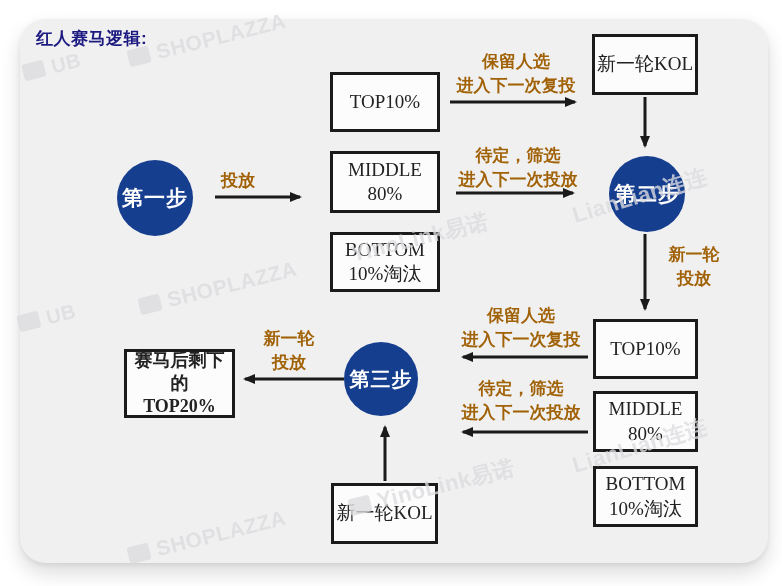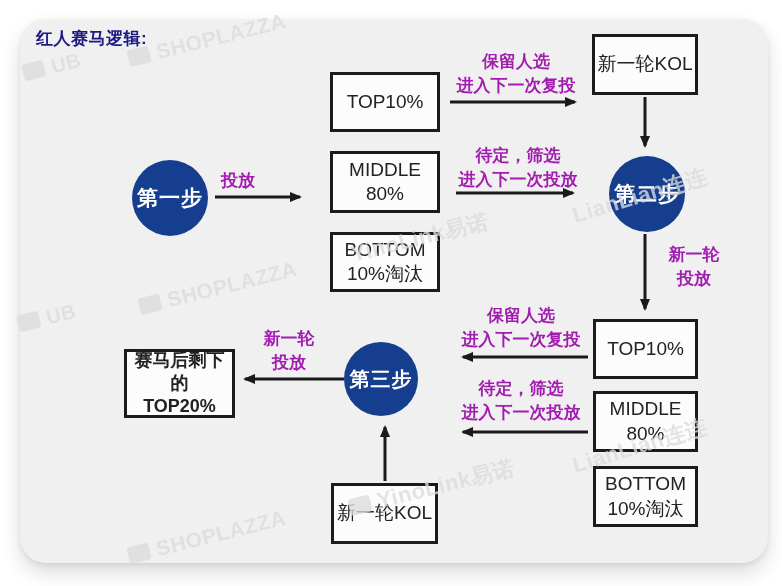--- a/index.html
+++ b/index.html
@@ -14,40 +14,40 @@
   }
   #title{
     position:absolute;left:36px;top:27px;font-size:17px;font-weight:700;
     color:#1c1a80;letter-spacing:.5px;
   }
   .circle{
     position:absolute;width:76px;height:76px;border-radius:50%;
     background:#163e8f;color:#ffffff;display:flex;align-items:center;justify-content:center;
     font-size:21px;font-weight:700;z-index:3;letter-spacing:1px;
   }
-  .c1{left:132px;top:160px;}
+  .c1{left:117px;top:160px;}
   .c2{left:609px;top:156px;}
   .c3{left:344px;top:342px;width:74px;height:74px;font-size:20px;}
   .box{
     position:absolute;background:#fcfcfd;border:3px solid #1b1b1b;box-sizing:border-box;
     display:flex;align-items:center;justify-content:center;text-align:center;
-    font-size:19px;font-weight:500;color:#222222;white-space:pre-line;line-height:1.28;z-index:3;
+    font-size:19px;font-weight:500;color:#222222;white-space:pre-line;line-height:1.28;z-index:3;font-family:Liberation Serif, serif;
   }
   #b-r1-top{left:330px;top:72px;width:110px;height:60px;}
   #b-r1-mid{left:330px;top:151px;width:110px;height:62px;}
   #b-r1-bot{left:330px;top:232px;width:110px;height:60px;}
   #b-kol-top{left:592px;top:34px;width:106px;height:61px;}
   #b-r2-top{left:593px;top:319px;width:105px;height:60px;}
   #b-r2-mid{left:593px;top:391px;width:105px;height:61px;}
   #b-r2-bot{left:593px;top:466px;width:105px;height:61px;}
   #b-result{left:124px;top:349px;width:111px;height:69px;font-weight:700;font-size:18px;}
   #b-kol-bottom{left:331px;top:483px;width:107px;height:61px;}
   .lbl{
     position:absolute;transform:translate(-50%,-50%);text-align:center;
-    font-size:17px;font-weight:600;color:#a21caf;white-space:pre-line;line-height:1.4;z-index:3;
+    font-size:17px;font-weight:600;color:#a16207;white-space:pre-line;line-height:1.4;z-index:3;
   }
   #l-launch{left:238px;top:181px;}
   #l-keep1{left:516px;top:74px;}
   #l-pending1{left:518px;top:168px;}
   #l-nr-right{left:694px;top:267px;}
   #l-keep2{left:521px;top:328px;}
   #l-pending2{left:521px;top:401px;}
   #l-nr-left{left:289px;top:351px;}
   #l-note{left:182px;top:438px;font-size:19px;font-weight:700;color:#2b2b2b;}
   #arrows{position:absolute;left:0;top:0;z-index:2;}

